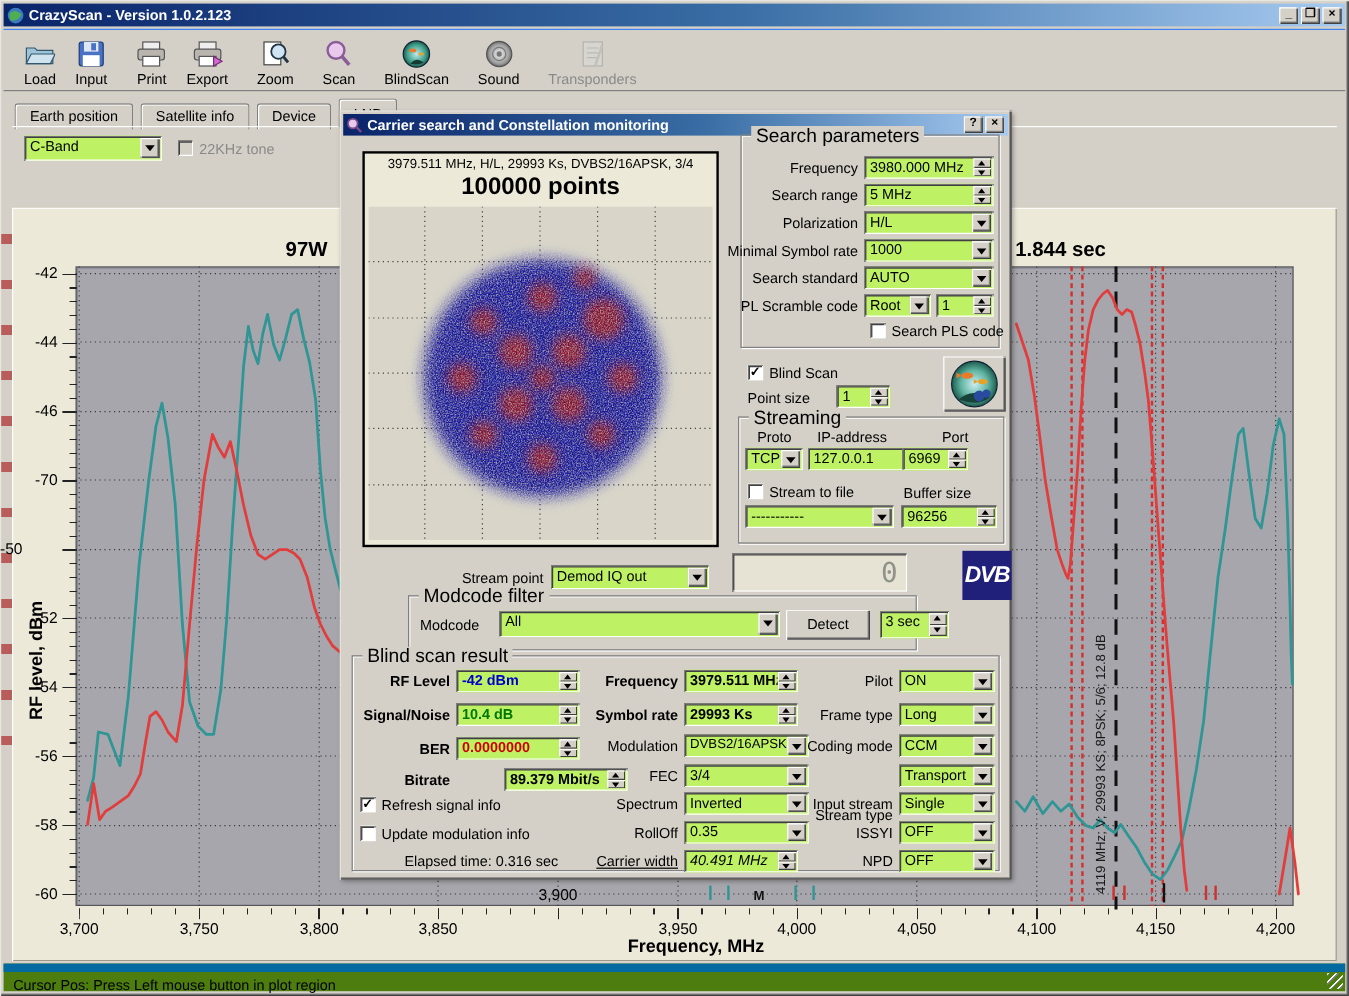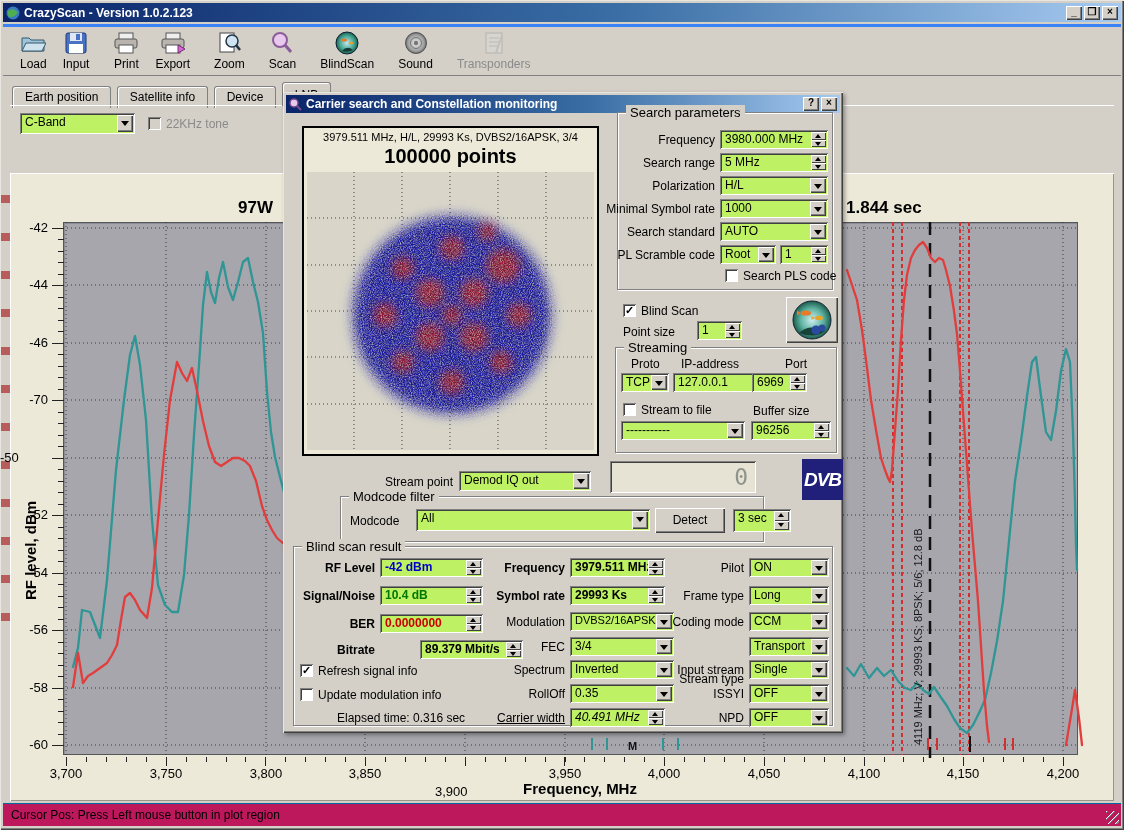--- a/index.html
+++ b/index.html
@@ -5,21 +5,21 @@
   * { margin:0; padding:0; box-sizing:border-box; }
   html,body { width:1124px; height:830px; overflow:hidden; }
   body { font-family:"Liberation Sans", sans-serif; background:#000; }
   #win { position:absolute; left:0; top:0; width:1124px; height:830px; background:#d4d0c8;
          box-shadow: inset 1px 1px 0 #e8e6e0, inset -1px -1px 0 #404040, inset -2px -2px 0 #808080; }
   .abs { position:absolute; }
   
   .sunken { background:#fff;
      box-shadow: inset 1px 1px 0 #808080, inset -1px -1px 0 #fff, inset 2px 2px 0 #404040; }
   .groove { border:1px solid #808080; box-shadow: inset 1px 1px 0 #fff, 1px 1px 0 #fff; }
-  .legend { position:absolute; top:-8px; left:8px; background:#d4d0c8; padding:0 4px; font-size:13px; color:#000; }
+  .legend { position:absolute; top:-8px; left:8px; background:#d4d0c8; padding:0 4px; font-size:16px; color:#000; }
   .fld { position:absolute; background:#bef264; font-size:12px; padding:2px 3px 0 5px; color:#000;
      box-shadow: inset 1px 1px 0 #808080, inset -1px -1px 0 #fff, inset 2px 2px 0 #404040; overflow:hidden; white-space:nowrap; }
   .lbl { position:absolute; font-size:12px; color:#000; white-space:nowrap; }
   .rlbl { text-align:right; }
   .b { font-weight:bold; }
   .arrbtn { position:absolute; right:2px; top:2px; bottom:2px; width:16px; background:#d4d0c8;
      box-shadow: inset 1px 1px 0 #fff, inset -1px -1px 0 #404040, inset -2px -2px 0 #808080; }
   .tri { position:absolute; left:4px; top:6px; width:0; height:0;
      border-left:4px solid transparent; border-right:4px solid transparent; border-top:5px solid #000; }
   .ud { position:absolute; right:2px; top:2px; bottom:2px; width:15px; display:flex; flex-direction:column; }
@@ -33,22 +33,22 @@
      box-shadow: inset 1px 1px 0 #808080, inset -1px -1px 0 #fff, inset 2px 2px 0 #404040; color:#000; }
   .chk.on::after { content:"✓"; }
   .chk.dis { color:#888; background:#d4d0c8; }
   .btn { position:absolute; background:#d4d0c8; font-size:12px; text-align:center; color:#000;
      box-shadow: inset 1px 1px 0 #fff, inset -1px -1px 0 #404040, inset -2px -2px 0 #808080; }
   
   .tbar { background:linear-gradient(90deg,#0a246a,#3a6ea5 55%,#a6caf0); color:#fff; font-weight:bold; }
   .wbtn { background:#d4d0c8; box-shadow: inset 1px 1px 0 #fff, inset -1px -1px 0 #404040, inset -2px -2px 0 #808080;
      font-size:10px; font-weight:bold; color:#000; text-align:center; line-height:12px; }
   
-  #toolbar { position:absolute; left:3px; top:24px; width:1118px; height:52px; display:flex; align-items:center;
-     border-top:3px solid #3b82f6; border-bottom:1px solid #808080; }
+  #toolbar { position:absolute; left:3px; top:24px; width:1118px; height:52px; display:flex; align-items:flex-end;
+     border-top:1px solid #3b82f6; border-bottom:1px solid #808080; }
   .tbtn { display:flex; flex-direction:column; align-items:center; justify-content:center; gap:2px;
      padding:2px 8px; font-size:12px; color:#000; }
   .tsep { width:2px; margin:4px 3px; border-left:1px solid #808080; border-right:1px solid #fff; }
   .thandle { width:5px; margin:3px 2px; border-left:1px solid #fff; border-right:1px solid #808080; }
   .tbtn.dis { color:#8a8a8a; }
   .tbtn.dis svg { opacity:.4; filter:grayscale(1); }
   
   .tab { position:relative; display:inline-block; font-size:12px; padding:3px 12px 4px 12px; color:#000;
      background:#d4d0c8; border:1px solid #808080; border-bottom:none; border-radius:3px 3px 0 0;
      box-shadow: inset 1px 1px 0 #fff; margin-right:1px; top:2px; }
@@ -62,22 +62,22 @@
   .ptitle { position:absolute; font-size:17px; font-weight:bold; color:#000; white-space:nowrap; }
   .axlabel { font-size:15px; font-weight:bold; color:#000; }
   .tickstrip { position:absolute; }
   
   #dialog { position:absolute; left:283px; top:92px; width:560px; height:641px; background:#d4d0c8;
      box-shadow: inset 1px 1px 0 #e8e6e0, inset -1px -1px 0 #404040, inset -2px -2px 0 #808080, 2px 2px 4px rgba(0,0,0,.35); z-index:10; }
   #dtitle { position:absolute; left:3px; top:3px; right:3px; height:18px; display:flex; align-items:center; padding:0 3px; font-size:12px; }
   .seg7 { font-family:"DejaVu Sans Mono", monospace; color:#8f948b; }
   .it { font-style:italic; }
   .u { text-decoration:underline; }
-  .statusbar { position:absolute; left:3px; top:803px; width:1118px; height:23px; background:#be185d;
-     border-top:1px solid #0369a1; font-size:12px; color:#000; padding:4px 0 0 8px; }
+  .statusbar { position:absolute; left:3px; top:803px; width:1118px; height:23px; background:#4d7c0f;
+     border-top:7px solid #0369a1; font-size:12px; color:#000; padding:4px 0 0 8px; }
   .grip { position:absolute; right:2px; bottom:2px; width:13px; height:13px;
      background:repeating-linear-gradient(135deg,#fff 0 1px,#808080 1px 2px,transparent 2px 5px); }
 </style>
 </head>
 <body>
 
 <div id="win">
 
   <div class="abs tbar" style="left:3px;top:3px;right:3px;height:19px;display:flex;align-items:center;padding:0 3px;">
     <svg width="14" height="14" style="margin-right:4px">
@@ -285,21 +285,21 @@
   <span class="ticklbl" style="left:12px;top:507px;width:36px;text-align:right">-52</span>
   <span class="ticklbl" style="left:12px;top:565px;width:36px;text-align:right">-54</span>
   <span class="ticklbl" style="left:12px;top:622px;width:36px;text-align:right">-56</span>
   <span class="ticklbl" style="left:12px;top:680px;width:36px;text-align:right">-58</span>
   <span class="ticklbl" style="left:12px;top:737px;width:36px;text-align:right">-60</span>
 
   <span class="ticklbl" style="left:36px;top:766px;width:60px;text-align:center">3,700</span>
   <span class="ticklbl" style="left:136px;top:766px;width:60px;text-align:center">3,750</span>
   <span class="ticklbl" style="left:236px;top:766px;width:60px;text-align:center">3,800</span>
   <span class="ticklbl" style="left:335px;top:766px;width:60px;text-align:center">3,850</span>
-  <span class="ticklbl" style="left:435px;top:784px;width:60px;">3,900</span>
+  <span class="ticklbl" style="left:435px;top:738px;width:60px;text-align:center">3,900</span>
   <span class="ticklbl" style="left:535px;top:766px;width:60px;text-align:center">3,950</span>
   <span class="ticklbl" style="left:634px;top:766px;width:60px;text-align:center">4,000</span>
   <span class="ticklbl" style="left:734px;top:766px;width:60px;text-align:center">4,050</span>
   <span class="ticklbl" style="left:834px;top:766px;width:60px;text-align:center">4,100</span>
   <span class="ticklbl" style="left:933px;top:766px;width:60px;text-align:center">4,150</span>
   <span class="ticklbl" style="left:1033px;top:766px;width:60px;text-align:center">4,200</span>
 
   <div class="abs axlabel" style="left:470px;top:780px;width:220px;text-align:center;">Frequency, MHz</div>
   <div class="abs axlabel" style="left:22px;top:385px;height:215px;writing-mode:vertical-rl;transform:rotate(180deg);">RF level, dBm</div>
 

